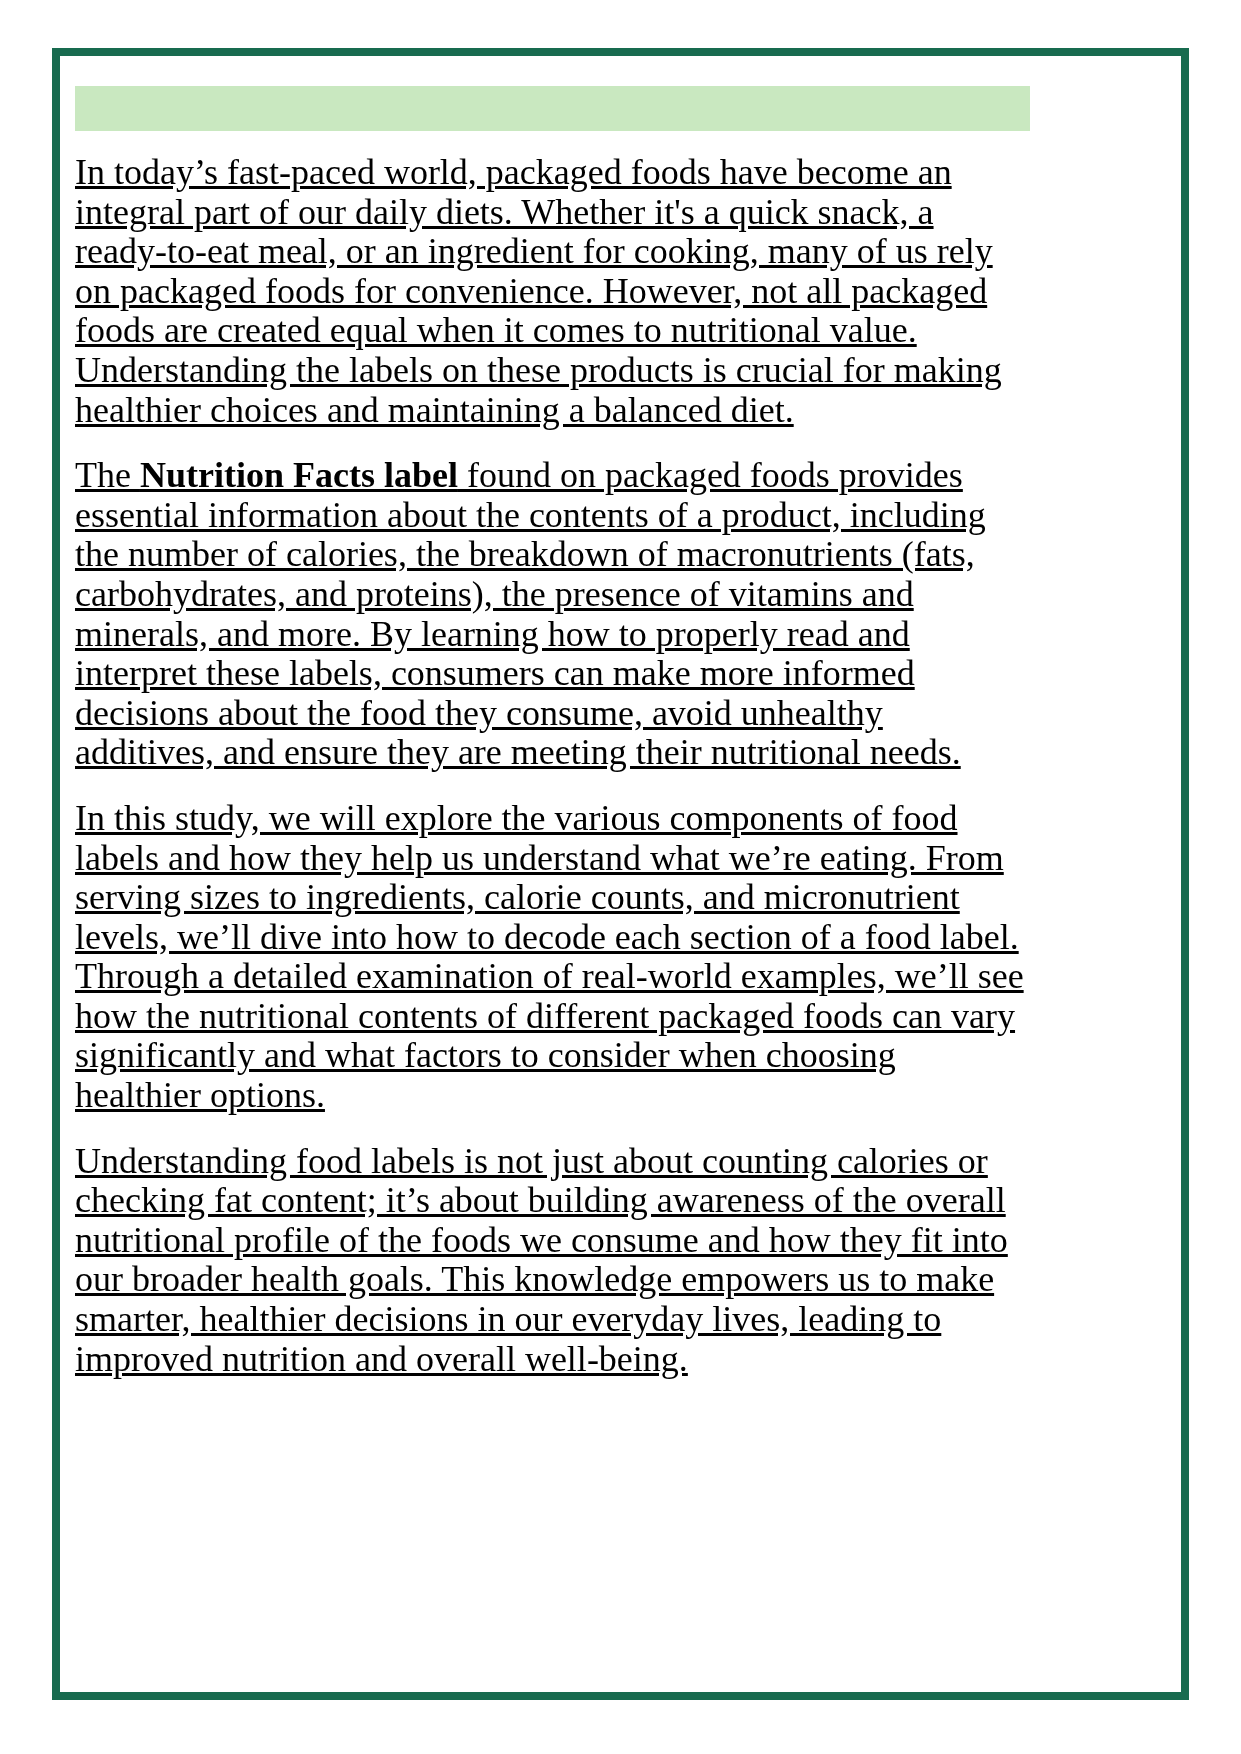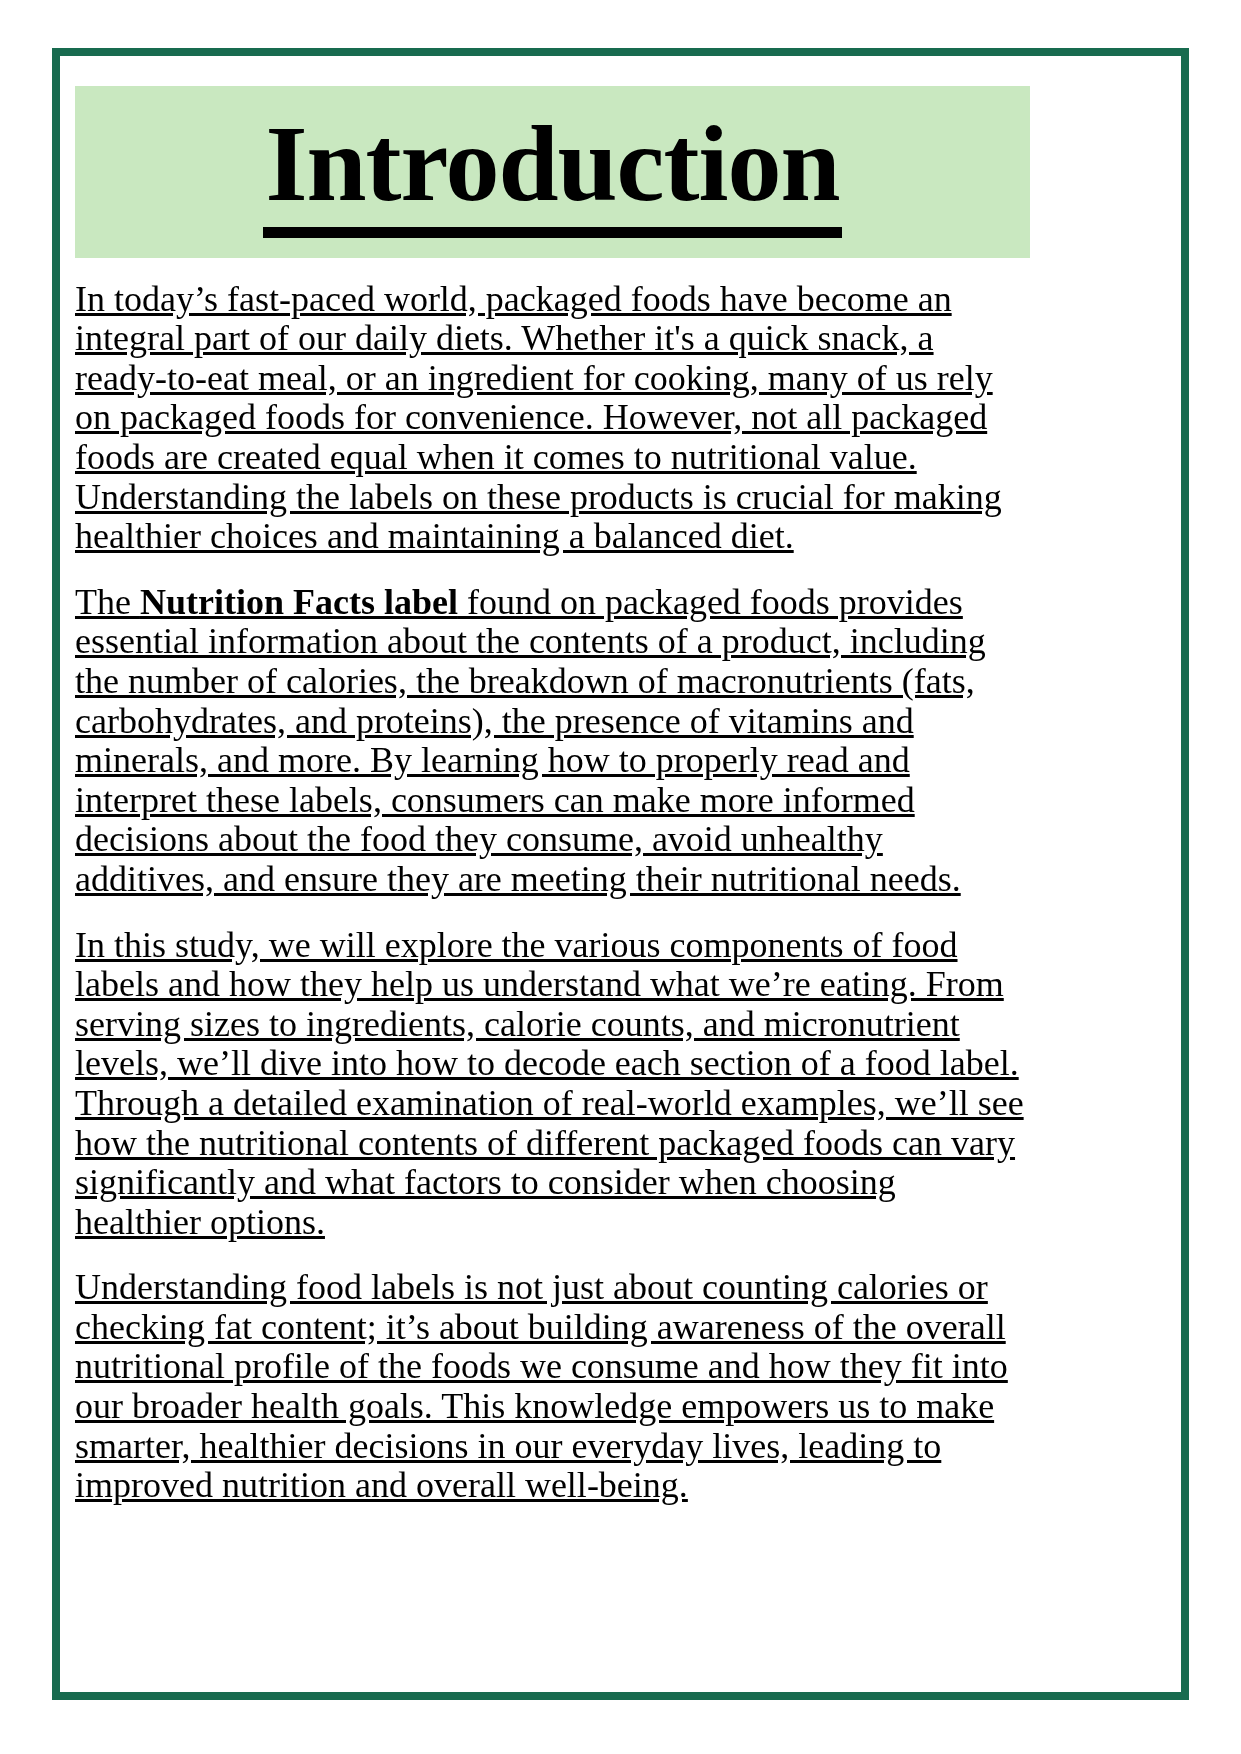--- a/index.html
+++ b/index.html
@@ -92,21 +92,20 @@
 <body>
 
 <div class="page" style="background: rgb(255, 255, 255);">
 
   <div class="page-border" style="border-color: rgb(24, 107, 79);"></div>
 
   <div class="content">
 
     <div class="title-band" style="background: rgb(201, 232, 192);">
       <div class="title-inner">
-        <span class="title-text" style="color: rgb(0, 0, 0);">Introduction</span>
         <div class="title-rule" style="background: rgb(0, 0, 0);"></div>
       </div>
     </div>
 
     <div class="body-copy">
       <p class="para" style="color: rgb(0, 0, 0);"><span>In today’s fast-paced world, packaged foods have become an integral part of our daily diets. Whether it's a quick snack, a ready-to-eat meal, or an ingredient for cooking, many of us rely on packaged foods for convenience. However, not all packaged foods are created equal when it comes to nutritional value. Understanding the labels on these products is crucial for making healthier choices and maintaining a balanced diet.</span></p>
       <p class="para" style="color: rgb(0, 0, 0);"><span>The </span><b>Nutrition Facts label</b><span> found on packaged foods provides essential information about the contents of a product, including the number of calories, the breakdown of macronutrients (fats, carbohydrates, and proteins), the presence of vitamins and minerals, and more. By learning how to properly read and interpret these labels, consumers can make more informed decisions about the food they consume, avoid unhealthy additives, and ensure they are meeting their nutritional needs.</span></p>
       <p class="para" style="color: rgb(0, 0, 0);"><span>In this study, we will explore the various components of food labels and how they help us understand what we’re eating. From serving sizes to ingredients, calorie counts, and micronutrient levels, we’ll dive into how to decode each section of a food label. Through a detailed examination of real-world examples, we’ll see how the nutritional contents of different packaged foods can vary significantly and what factors to consider when choosing healthier options.</span></p>
       <p class="para" style="color: rgb(0, 0, 0);"><span>Understanding food labels is not just about counting calories or checking fat content; it’s about building awareness of the overall nutritional profile of the foods we consume and how they fit into our broader health goals. This knowledge empowers us to make smarter, healthier decisions in our everyday lives, leading to improved nutrition and overall well-being.</span></p>
     </div>

